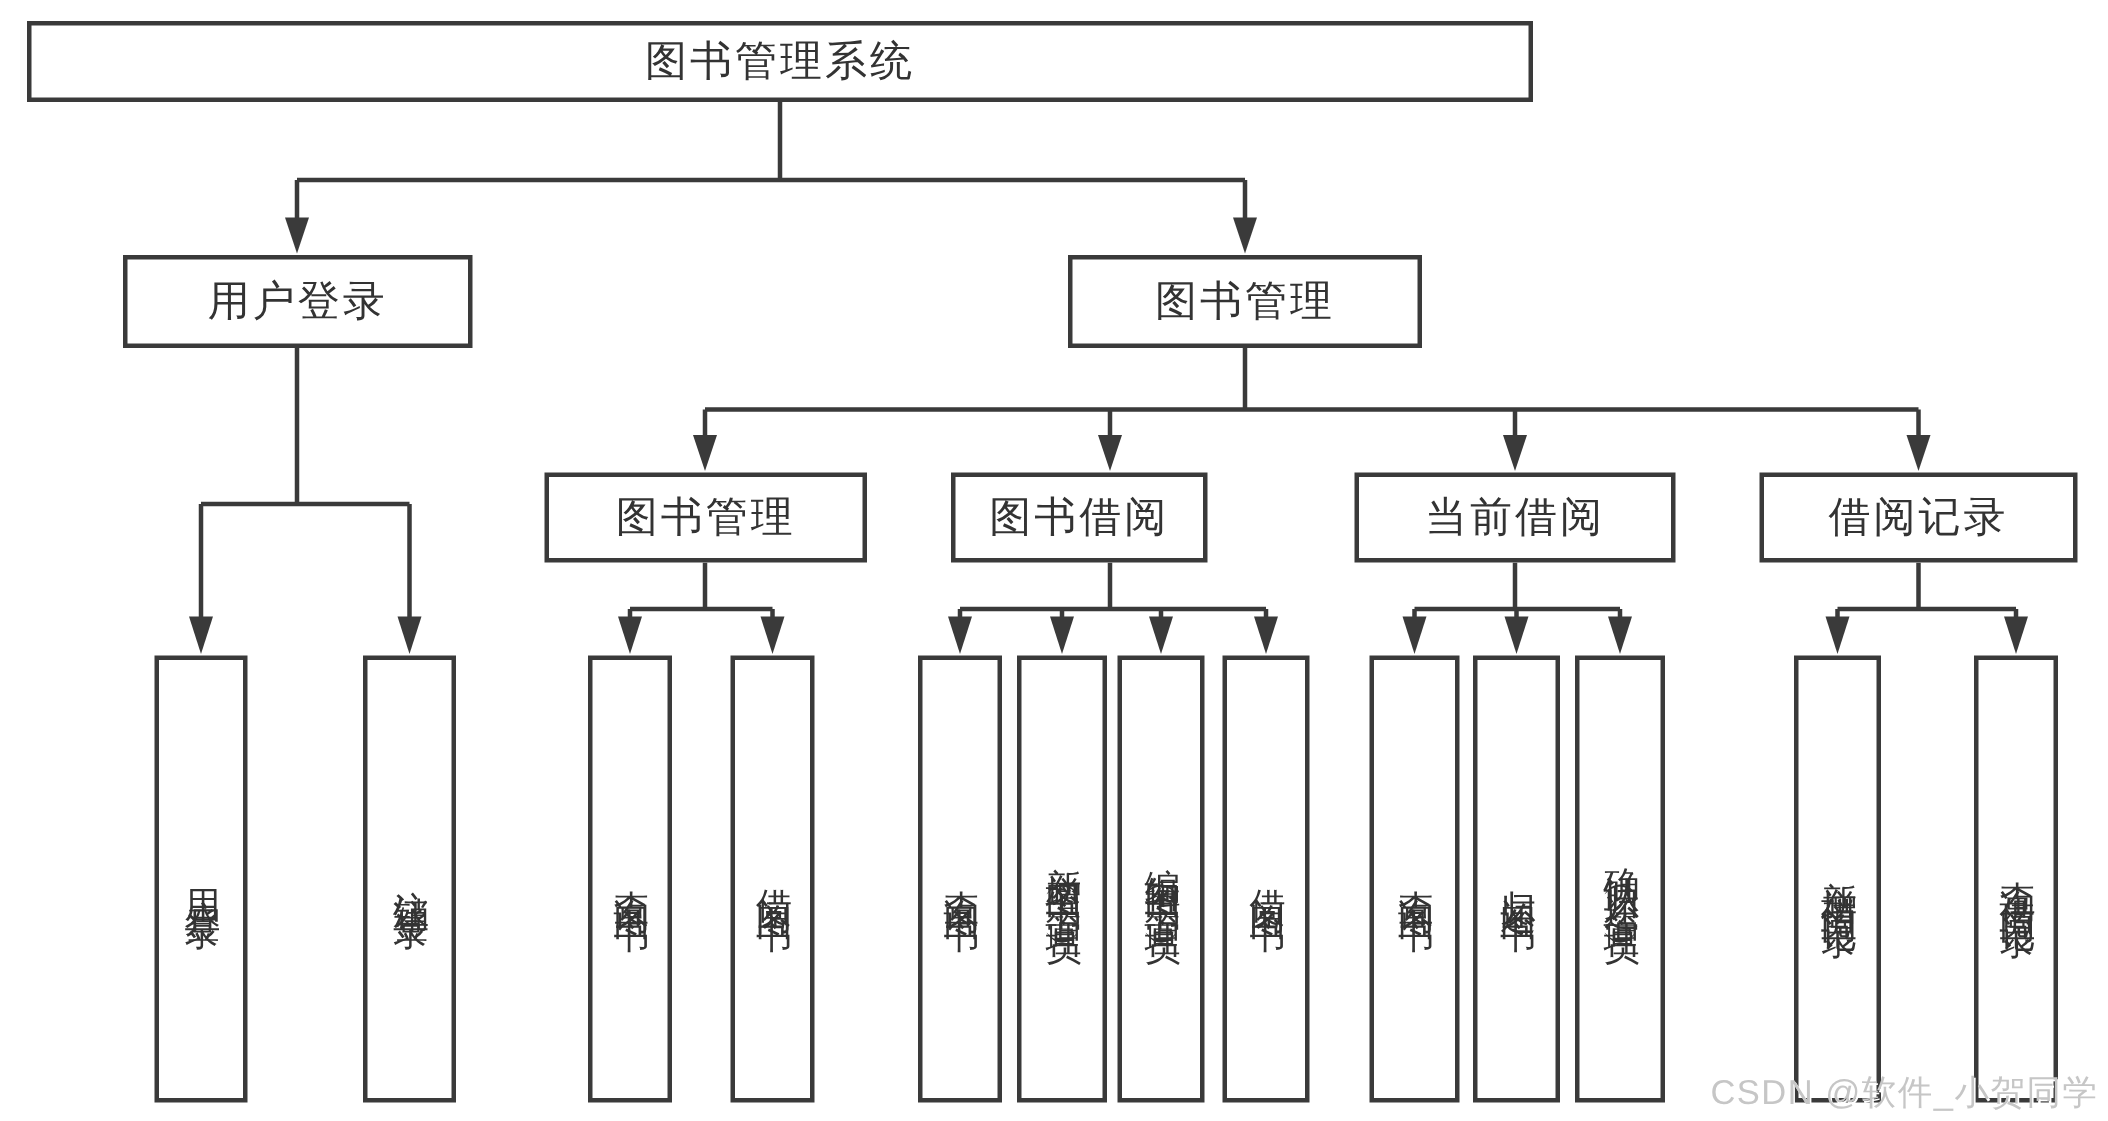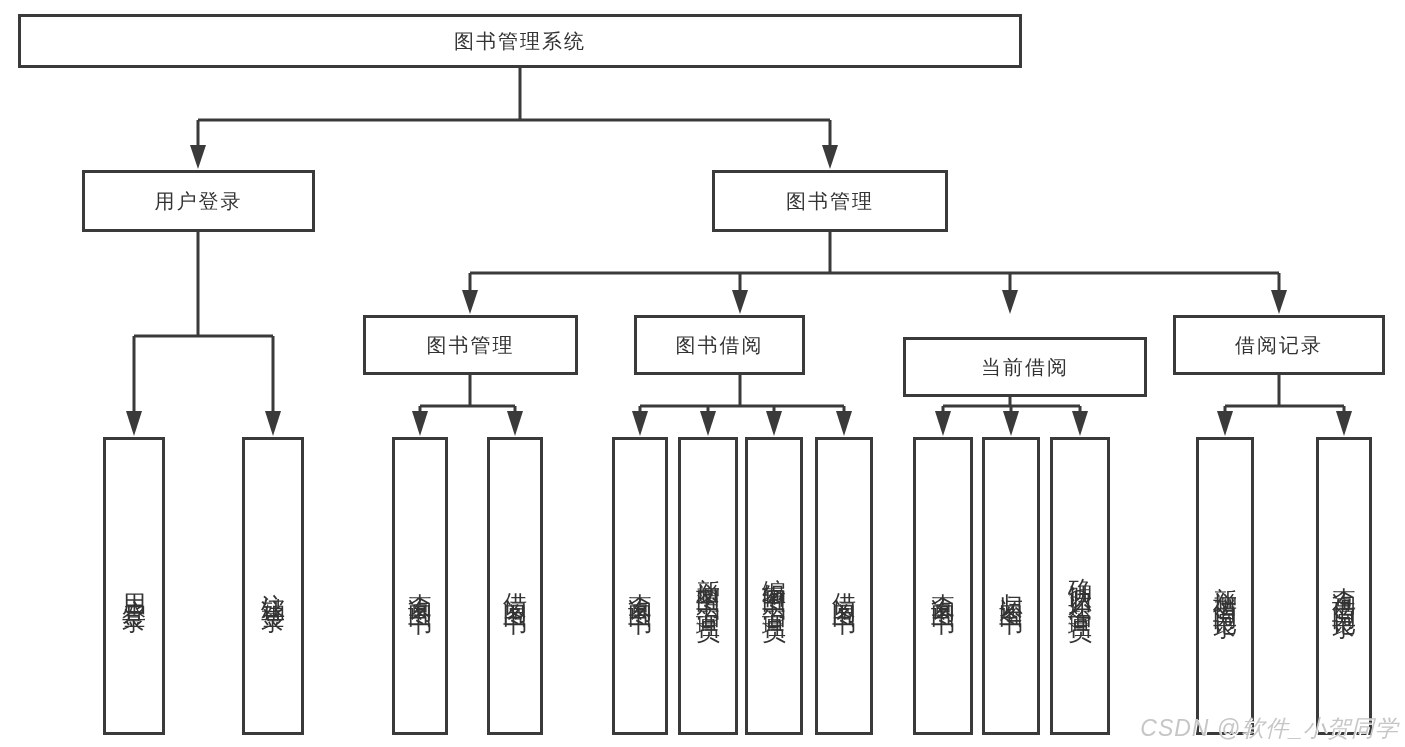--- a/index.html
+++ b/index.html
@@ -33,21 +33,21 @@
     position: absolute;
     box-sizing: border-box;
     border: 3px solid #3a3a3a;
     background: #ffffff;
     display: flex;
     align-items: center;
     justify-content: center;
     color: #333333;
   }
   .node span {
-    font-size: 20px;
+    font-size: 28px;
     letter-spacing: 2px;
     white-space: nowrap;
   }
   .vnode span {
     writing-mode: vertical-rl;
     text-orientation: mixed;
     font-size: 24px;
     line-height: 1;
     letter-spacing: 6px;
     max-height: 290px;
@@ -55,21 +55,20 @@
   .watermark {
     position: absolute;
     right: 6px;
     bottom: 3px;
     font-size: 23px;
     letter-spacing: 1px;
     color: #c6c6c6;
     text-shadow: 1px 1px 0 #ffffff;
     z-index: 5;
     white-space: nowrap;
-    font-style: italic;
   }
 </style>
 </head>
 <body>
 
 <div class="canvas">
 
   <svg class="edges" viewBox="0 0 1405 747" xmlns="http://www.w3.org/2000/svg">
 
     <g>
@@ -130,21 +129,21 @@
   <div class="node" style="left:712px; top:170px; width:236px; height:62px;justify-content:center;">
     <span>图书管理</span>
   </div>
 
   <div class="node" style="left:363px; top:315px; width:215px; height:60px;">
     <span>图书管理</span>
   </div>
   <div class="node" style="left:634px; top:315px; width:171px; height:60px;">
     <span>图书借阅</span>
   </div>
-  <div class="node" style="left:903px; top:315px; width:244px; height:60px;margin-top:22px;">
+  <div class="node" style="left:903px; top:315px; width:214px; height:60px;">
     <span>当前借阅</span>
   </div>
   <div class="node" style="left:1173px; top:315px; width:212px; height:60px;justify-content:center;">
     <span>借阅记录</span>
   </div>
 
   <div class="vnode" style="left:103px; top:437px; width:62px; height:298px;">
     <span>用户登录</span>
   </div>
   <div class="vnode" style="left:242px; top:437px; width:62px; height:298px;">

